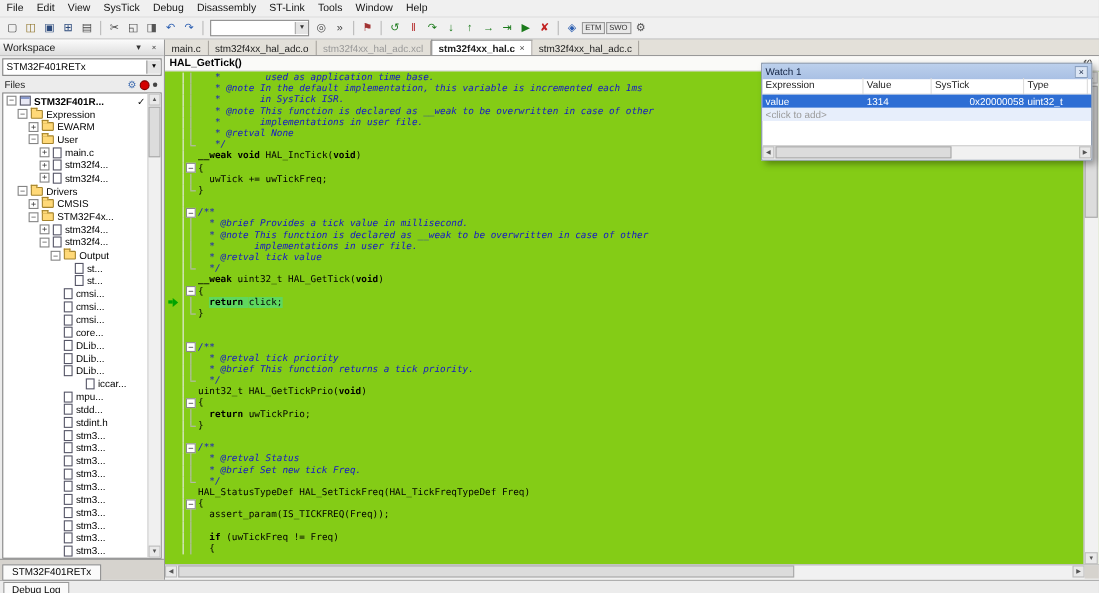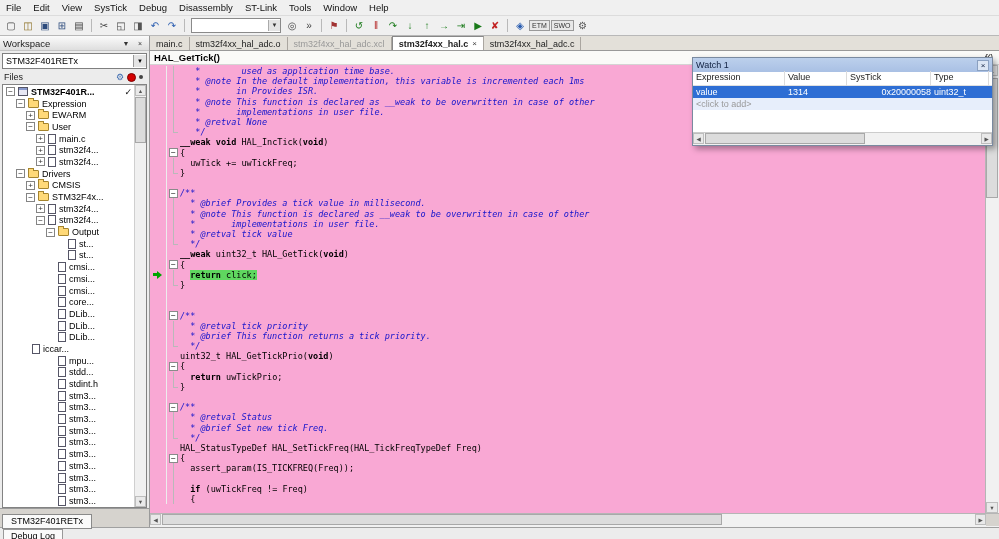--- a/index.html
+++ b/index.html
@@ -73,21 +73,21 @@
   .tabbar{height:14px;display:flex;background:#e3e0d9;border-bottom:1px solid #999;
           font-size:9px;align-items:flex-end}
   .tab{padding:1px 6px;border-right:1px solid #aaa6a0;color:#222;display:flex;align-items:center;gap:4px;height:11px}
   .tab.active{background:#fff;font-weight:bold;border-top:1px solid #888;border-left:1px solid #888}
   .tab.dim{color:#999}
   .tab-close{font-size:8px;color:#444;font-weight:normal}
   .fnheader{height:13px;background:#fafaf8;border-bottom:1px solid #d4d4d4;display:flex;
             align-items:center;justify-content:space-between;padding:0 4px;font-size:9.5px}
   .fn-name{font-weight:bold}
   .fn-sel{font-size:9px;font-style:italic;color:#222;padding-right:2px}
-  .codewrap{flex:1;display:flex;min-height:0;background:#f9a8d4}
+  .codewrap{flex:1;display:flex;min-height:0;background:#84cc16}
   .code{flex:1;overflow:hidden;font-family:"DejaVu Sans Mono",monospace;font-size:8.5px;padding-top:1px;min-width:0}
   .code-line{display:flex;height:10.2px;align-items:stretch}
   .gut{width:16px;flex:none;position:relative;border-right:1px solid #ededed}
   .cur-arrow{position:absolute;left:3px;top:50%;margin-top:-4px;width:10px;height:8px}
   .cur-arrow::before{content:"";position:absolute;left:0;top:2.5px;width:4px;height:3px;background:var(--execution-arrow)}
   .cur-arrow::after{content:"";position:absolute;left:4px;top:0;border-left:5px solid var(--execution-arrow);
                     border-top:4px solid transparent;border-bottom:4px solid transparent}
   .fold{width:13px;flex:none;position:relative}
   .fold-box{position:absolute;left:2px;top:50%;margin-top:-4.5px;width:9px;height:9px;border:1px solid #8a8a8a;
             background:#fff;font-size:8px;line-height:7px;text-align:center;color:#333;box-sizing:border-box}
@@ -315,21 +315,21 @@
             <div class="tree-row" style="padding-left: 43px;">
               <span class="exp-sp"></span>
               <span class="ico ico-file"></span>
               <span class="tree-label">DLib...</span>
             </div>
             <div class="tree-row" style="padding-left: 43px;">
               <span class="exp-sp"></span>
               <span class="ico ico-file"></span>
               <span class="tree-label">DLib...</span>
             </div>
-            <div class="tree-row" style="padding-left: 17px;">
+            <div class="tree-row" style="padding-left: 63px;">
               <span class="exp-sp"></span>
               <span class="ico ico-file"></span>
               <span class="tree-label">iccar...</span>
             </div>
             <div class="tree-row" style="padding-left: 43px;">
               <span class="exp-sp"></span>
               <span class="ico ico-file"></span>
               <span class="tree-label">mpu...</span>
             </div>
             <div class="tree-row" style="padding-left: 43px;">
@@ -444,21 +444,21 @@
               <span class="fold">
                 <span class="fold-v"></span>
               </span>
               <span class="ctext"><span class="seg-c">   * @note In the default implementation, this variable is incremented each 1ms</span></span>
             </div>
             <div class="code-line">
               <span class="gut"></span>
               <span class="fold">
                 <span class="fold-v"></span>
               </span>
-              <span class="ctext"><span class="seg-c">   *       in Provides ISR.</span></span>
+              <span class="ctext"><span class="seg-c">   *       in SysTick ISR.</span></span>
             </div>
             <div class="code-line">
               <span class="gut"></span>
               <span class="fold">
                 <span class="fold-v"></span>
               </span>
               <span class="ctext"><span class="seg-c">   * @note This function is declared as __weak to be overwritten in case of other</span></span>
             </div>
             <div class="code-line">
               <span class="gut"></span>

